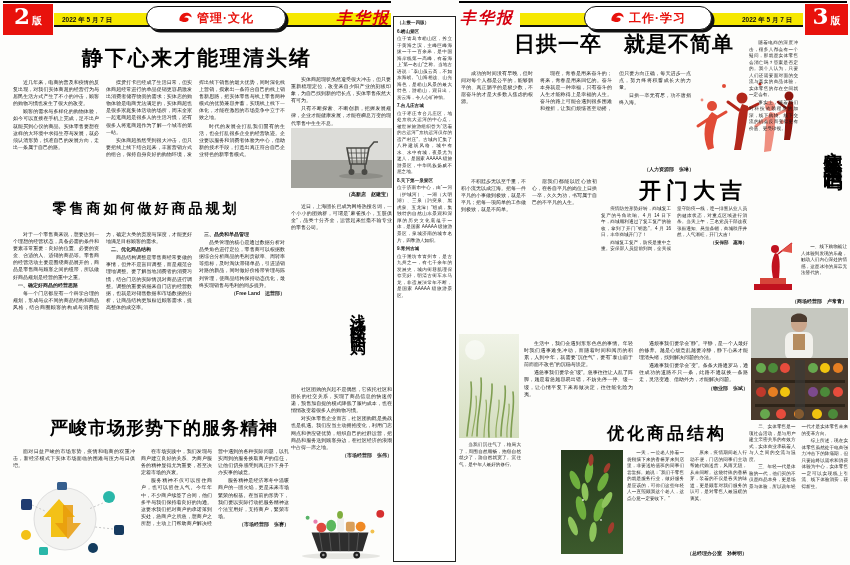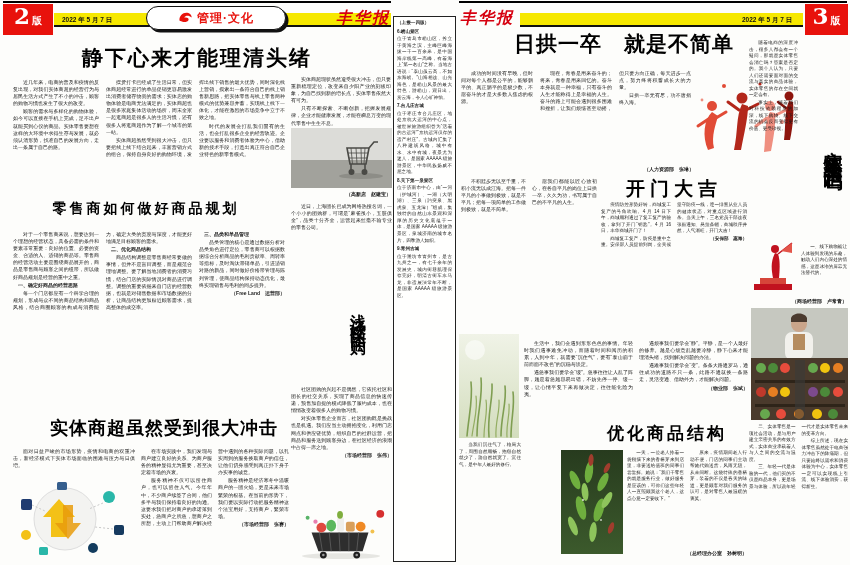--- a/index.html
+++ b/index.html
@@ -58,20 +58,26 @@
     <span><svg width="15" height="12" viewBox="0 0 24 20">
           <path d="M2 16 C1 8 8 2 15 3 C20 4 23 8 22 11 C18 7 12 7 10 11 C15 10 18 12 17 15 C16 18 11 19 7 18 C4 17 2 17 2 16 Z" fill="#e8120c"></path>
         </svg></span>
     <span class="sec">管理·文化</span>
   </div>
   <div class="abs masthead" style="left:336px;top:8px;">丰华报</div>
 
   <div class="abs rule" style="left:459px;top:1px;width:388px;height:2px;"></div>
   <div class="abs masthead" style="left:460px;top:8px;">丰华报</div>
   <div class="abs yellowbar" style="left:520px;top:13px;width:283px;height:14px;"></div>
+  <div class="abs badge" style="left:584px;top:6px;width:128px;height:24px;">
+    <span><svg width="15" height="12" viewBox="0 0 24 20">
+          <path d="M2 16 C1 8 8 2 15 3 C20 4 23 8 22 11 C18 7 12 7 10 11 C15 10 18 12 17 15 C16 18 11 19 7 18 C4 17 2 17 2 16 Z" fill="#e8120c"></path>
+        </svg></span>
+    <span class="sec">工作·学习</span>
+  </div>
   <div class="abs date" style="left:742px;top:16px;">2022 年 5 月 7 日</div>
   <div class="abs pagenum" style="left:805px;top:4px;width:43px;height:31px;">
     <span class="num">3</span>
     <span class="ban">版</span>
   </div>
 
   <div class="abs fold-box bt tiny" style="left:393px;top:16px;width:63px;height:546px;">
     <p class="subhead" style="text-indent:0;">（上接一四版）</p>
     <div>
         <p class="item"><b>6.崂山景区</b>位于青岛市崂山区，耸立于黄海之滨，主峰巨峰海拔一千一百余米，是中国海岸线第一高峰，有着海上“第一名山”之称。当地古语说：“泰山虽云高，不如东海崂。”山海相连、山光海色，是崂山风景的最大特色，游崂山，观日出，赏云海，令人心旷神怡。</p>
@@ -145,21 +151,21 @@
       <circle cx="28" cy="22" r="5" fill="#e04a3f"></circle>
       <ellipse cx="38" cy="20" rx="5" ry="6" fill="#5cb85c"></ellipse>
       <rect x="44" y="12" width="7" height="14" rx="1.5" fill="#efefea"></rect>
       <rect x="53" y="16" width="9" height="10" rx="2" fill="#d9a05b"></rect>
       <circle cx="68" cy="21" r="5" fill="#f08a24"></circle>
       <ellipse cx="47" cy="9" rx="3" ry="4" fill="#7fae3e"></ellipse>
       <circle cx="22" cy="16" r="2.2" fill="#e87fb0"></circle>
     </svg>
   </div>
 
-  <div class="abs title" style="left:38px;top:416px;width:252px;font-size:18px;letter-spacing:1px;">实体商超虽然受到很大冲击</div>
+  <div class="abs title" style="left:38px;top:416px;width:252px;font-size:18px;letter-spacing:1px;">严峻市场形势下的服务精神</div>
   <div class="abs" style="left:13px;top:448px;width:276px;height:114px;display:flex;gap:6px;">
     <div style="width:122px;">
       <div class="bt" style="height:30px;">
           <p>面对日益严峻的市场形势，疫情和电商的双重冲击，新经济模式下实体市场面临的困难与压力与日俱增。</p>
         </div>
       <div class="photo" style="width:120px;height:80px;">
         <svg viewBox="0 0 120 78">
           <circle cx="52" cy="40" r="31" fill="#f3f3f1" stroke="#dedede"></circle>
           <path d="M38 58 V38 H30 L46 20 L62 38 H54 V58 Z" fill="#f3c117"></path>
           <path d="M60 26 V44 H68 L55 60 L42 44 H50 V26 Z" fill="#e89b0c" opacity="0.85"></path>
@@ -216,21 +222,21 @@
         </g>
     </svg>
   </div>
   <div class="abs byline-line" style="left:598px;top:166px;width:96px;">（人力资源部　张琳）</div>
   <div class="abs bt cols-2" style="left:461px;top:178px;width:136px;height:150px;">
       <p>不积跬步无以至千里，不积小流无以成江海。把每一件平凡的小事做到极致，就是不平凡；把每一项简单的工作做到极致，就是不简单。</p>
       <p>愿我们都能以匠心致初心，在各自平凡的岗位上日拱一卒，久久为功，书写属于自己的不平凡的人生。</p>
     </div>
 
   <div class="abs" style="left:601px;top:176px;width:146px;height:128px;">
-    <div class="title" style="font-size:19px;letter-spacing:5px;">开门大吉</div>
+    <div class="title" style="font-size:22px;letter-spacing:5px;text-align:right;">开门大吉</div>
     <div class="bt tiny cols-2" style="height:100px;">
         <p>疫情防控形势好转，商城复工复产的号角吹响。4 月 14 日下午，商城顺利通过了复工复产的验收，拿到了开门“钥匙”。4 月 16 日，丰华商城开门了！</p>
         <p>商城复工复产，防疫是重中之重。安保部人员提前到岗，全天候坚守防疫一线，逐一排查从业人员的健康状态，对重点区域进行消杀。当天上午，三名党员干部连夜张贴通知、悬挂条幅，商城秩序井然，人气渐旺，开门大吉！</p>
         <p class="byline">（安保部　惠海）</p>
       </div>
   </div>
 
   <div class="abs photo" style="left:459px;top:334px;width:60px;height:104px;background:linear-gradient(#f0f3e7,#d3ddbd);">
     <svg viewBox="0 0 60 104">
       <circle cx="16" cy="16" r="10" fill="#ffffff" opacity="0.55"></circle>

